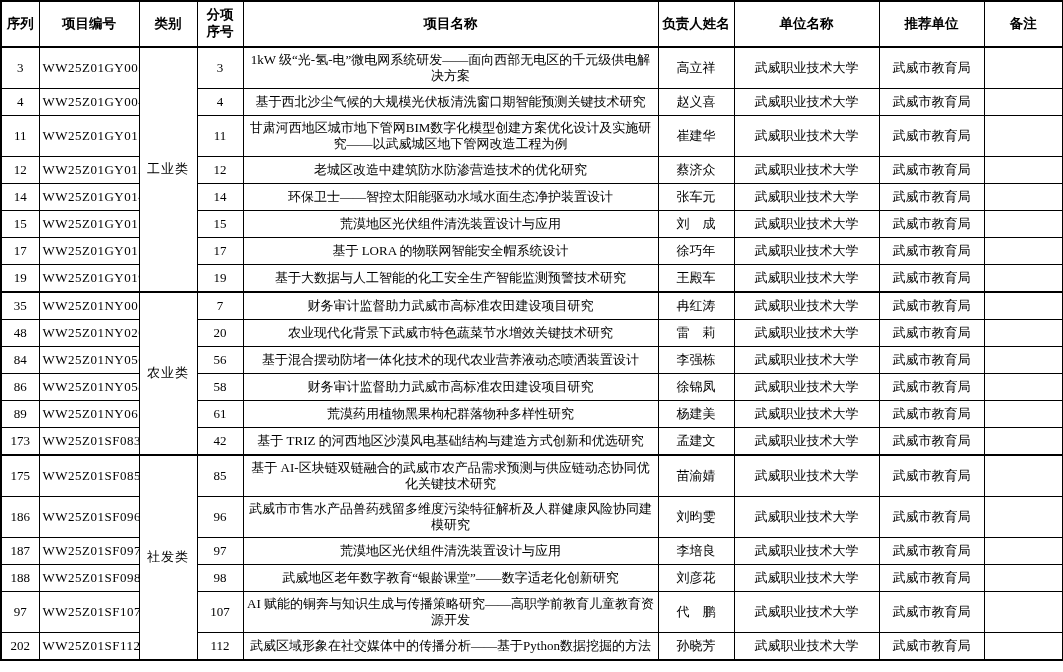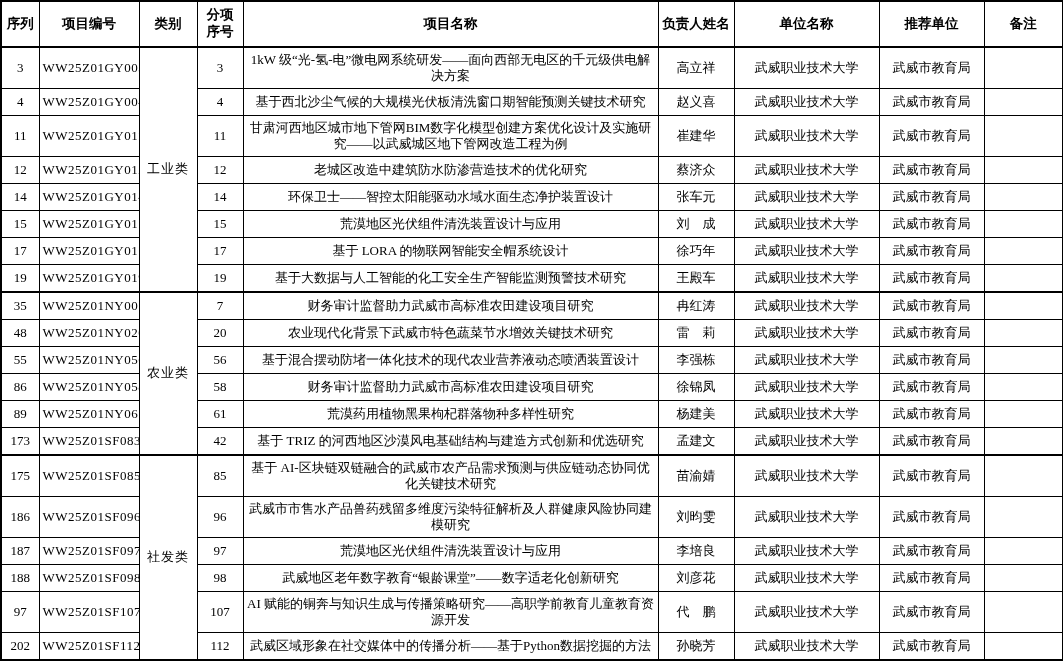--- a/index.html
+++ b/index.html
@@ -172,21 +172,21 @@
           <td>48</td>
           <td class="cell-code">WW25Z01NY020</td>
           <td>20</td>
           <td class="cell-name">农业现代化背景下武威市特色蔬菜节水增效关键技术研究</td>
           <td>雷　莉</td>
           <td>武威职业技术大学</td>
           <td>武威市教育局</td>
           <td></td>
         </tr>
         <tr class="row-s">
-          <td>55</td>
+          <td>84</td>
           <td class="cell-code">WW25Z01NY056</td>
           <td>56</td>
           <td class="cell-name">基于混合摆动防堵一体化技术的现代农业营养液动态喷洒装置设计</td>
           <td>李强栋</td>
           <td>武威职业技术大学</td>
           <td>武威市教育局</td>
           <td></td>
         </tr>
         <tr class="row-s">
           <td>86</td>

